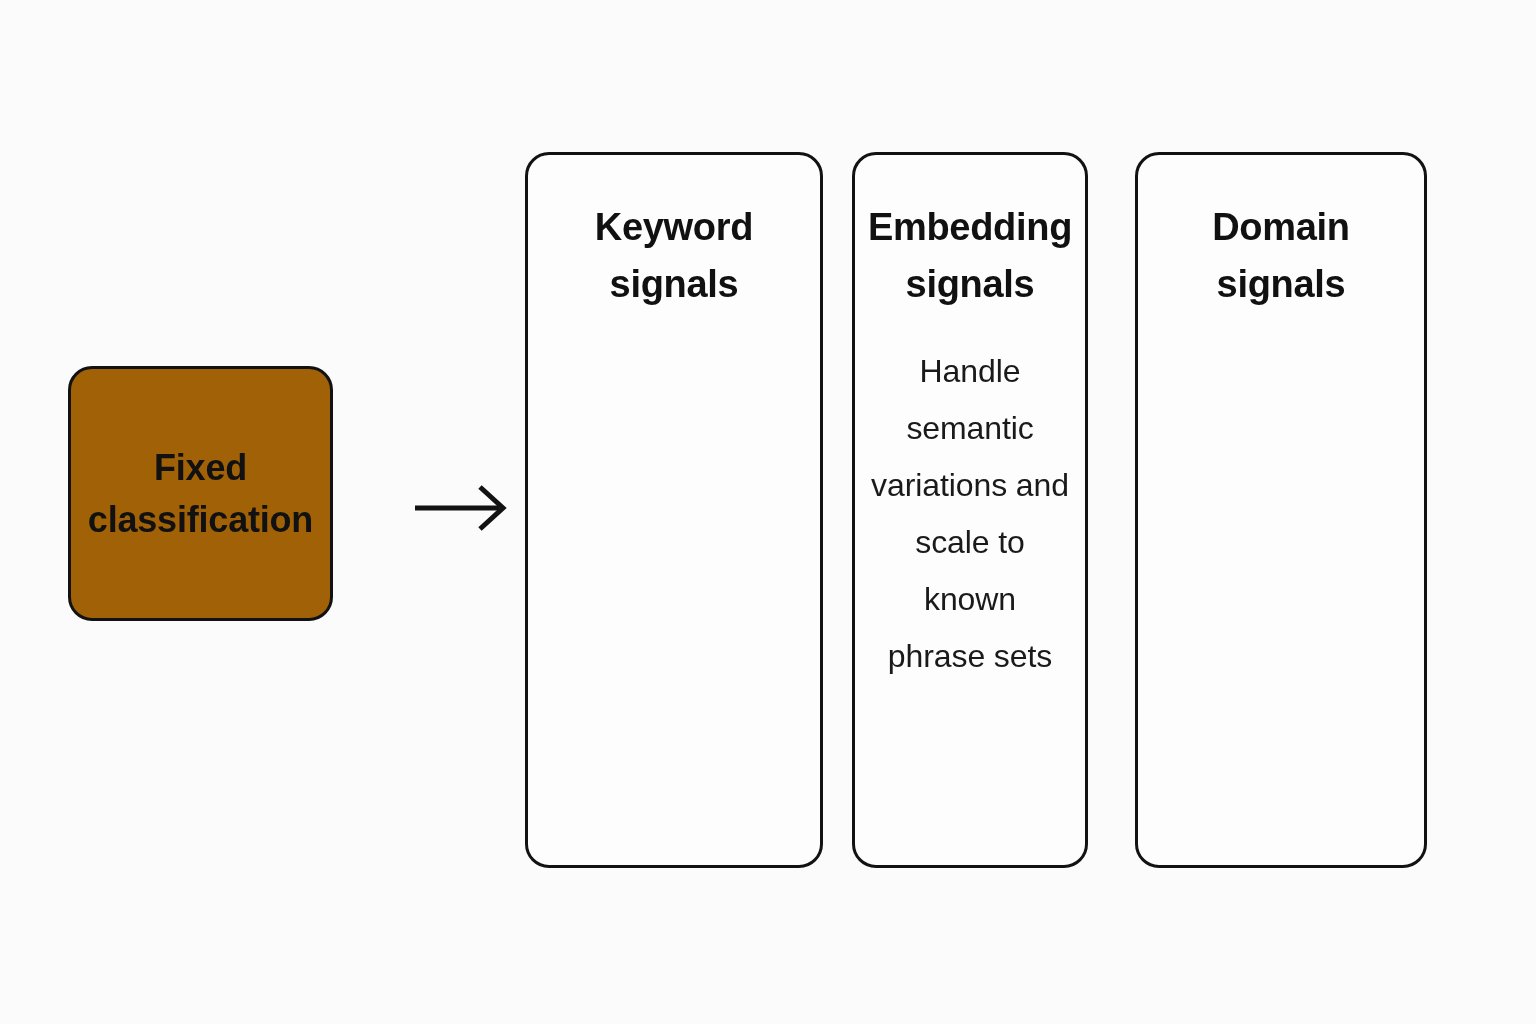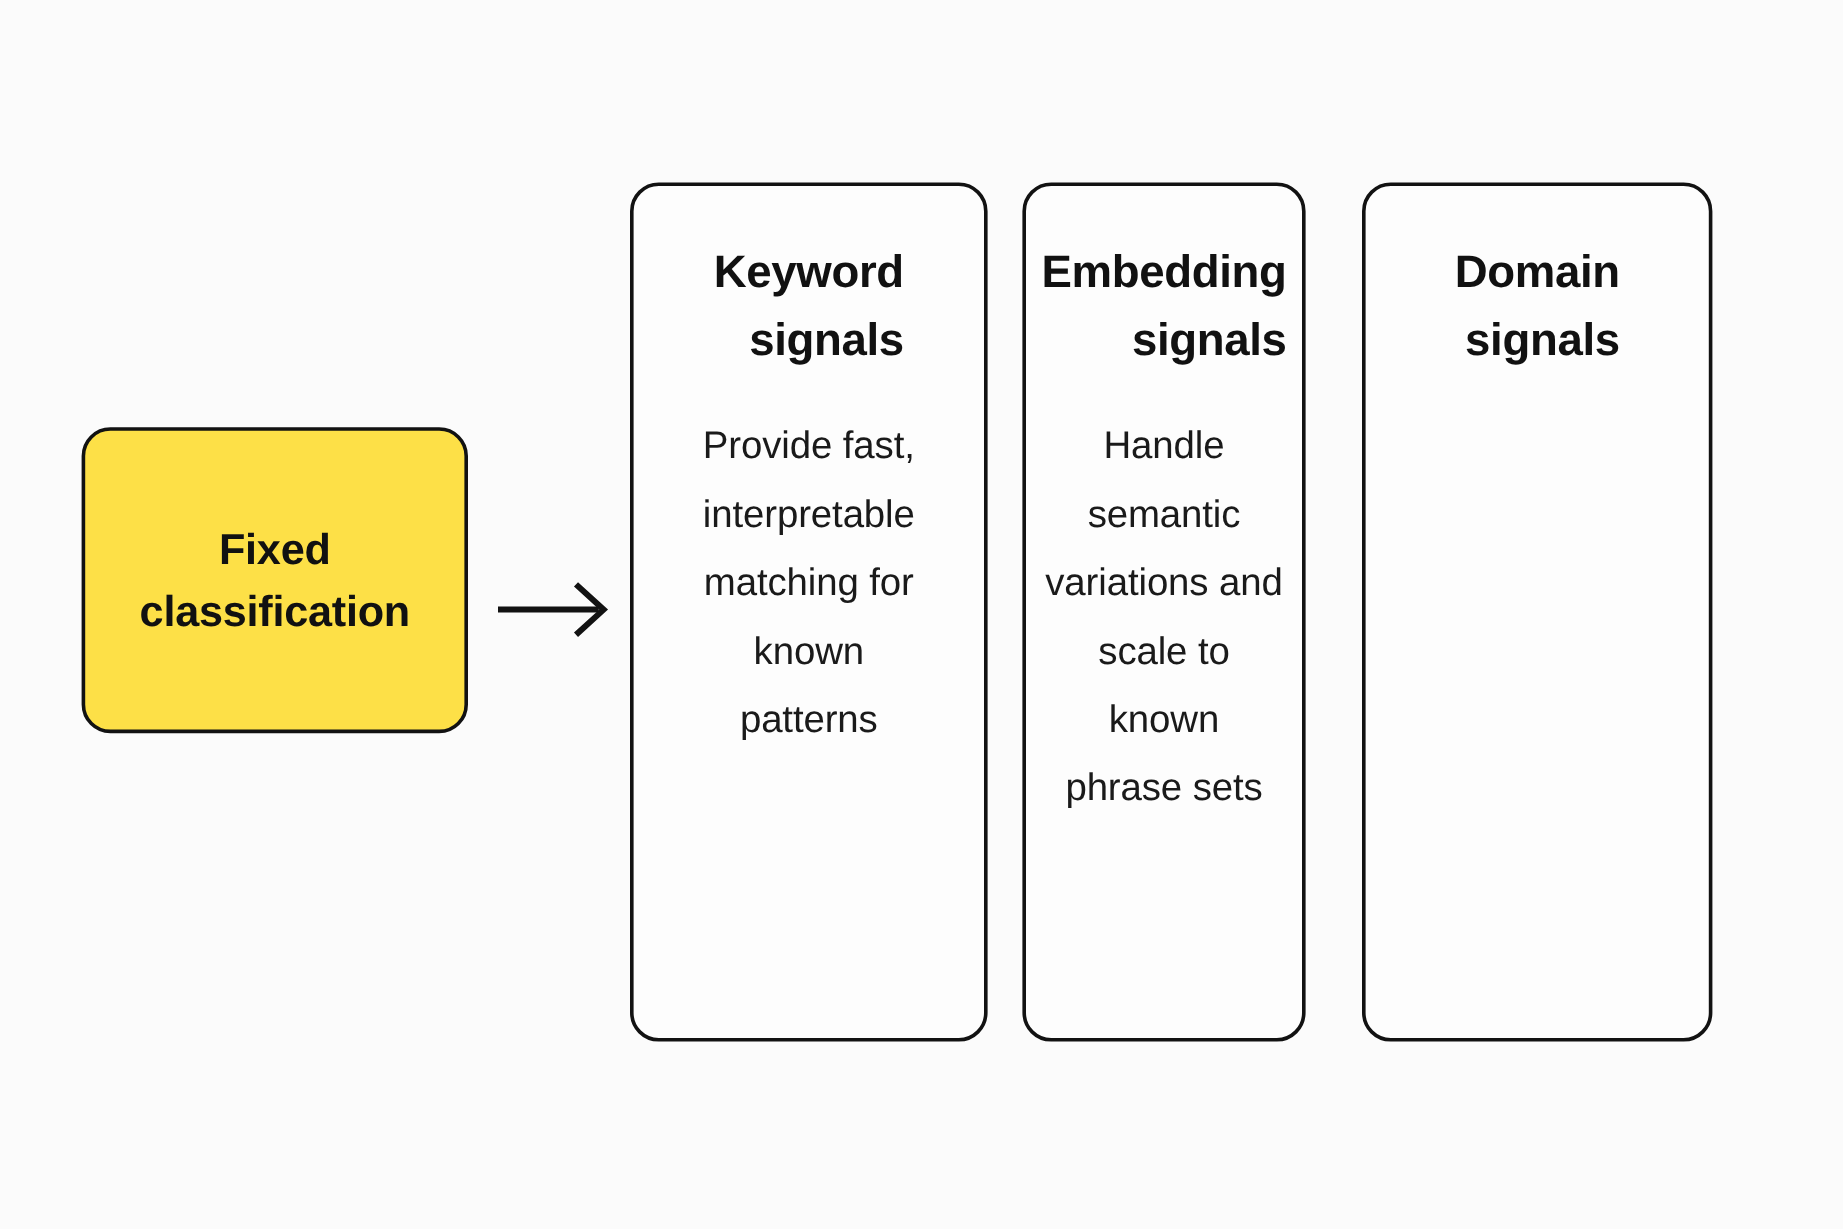--- a/index.html
+++ b/index.html
@@ -19,27 +19,27 @@
     position: absolute;
     inset: 0;
     width: 1536px;
     height: 1024px;
   }
 
   
   .source-box {
     position: absolute;
     left: 68px;
-    top: 356px;
-    width: 322px;
+    top: 366px;
+    width: 265px;
     height: 255px;
     box-sizing: border-box;
     border: 3.4px solid #121212;
     border-radius: 24px;
-    background: #fde047;
+    background: #a16207;
     display: flex;
     align-items: center;
     justify-content: center;
   }
   .source-label {
     font-size: 36px;
     font-weight: bold;
     color: #111111;
     line-height: 1.42;
     text-align: center;
@@ -72,21 +72,21 @@
   }
   .card-1 { left: 525px;  width: 298px; }
   .card-2 { left: 852px;  width: 236px; }
   .card-3 { left: 1135px; width: 292px; }
 
   .card-title {
     font-size: 38px;
     font-weight: bold;
     color: #111111;
     line-height: 1.5;
-    text-align: right;
+    text-align: center;
     letter-spacing: -0.3px;
     white-space: pre-line;
   }
   .card-body {
     margin-top: 30px;
     font-size: 32px;
     font-weight: normal;
     color: #1a1a1a;
     line-height: 1.78;
     text-align: center;
@@ -107,25 +107,20 @@
   <div class="connector">
     <svg width="110" height="76" viewBox="0 0 110 76">
       <line x1="7" y1="38" x2="91" y2="38" stroke="#121212" stroke-width="5" stroke-linecap="butt"></line>
       <polyline points="72,17 95,38 72,59" fill="none" stroke="#121212" stroke-width="5" stroke-linecap="butt" stroke-linejoin="miter"></polyline>
     </svg>
   </div>
 
   <div class="card card-1">
     <div class="card-title">Keyword
 signals</div>
-    <div class="card-body">Provide fast,
-interpretable
-matching for
-known
-patterns</div>
   </div>
 
   <div class="card card-2">
     <div class="card-title">Embedding
 signals</div>
     <div class="card-body">Handle
 semantic
 variations and
 scale to known
 phrase sets</div>

